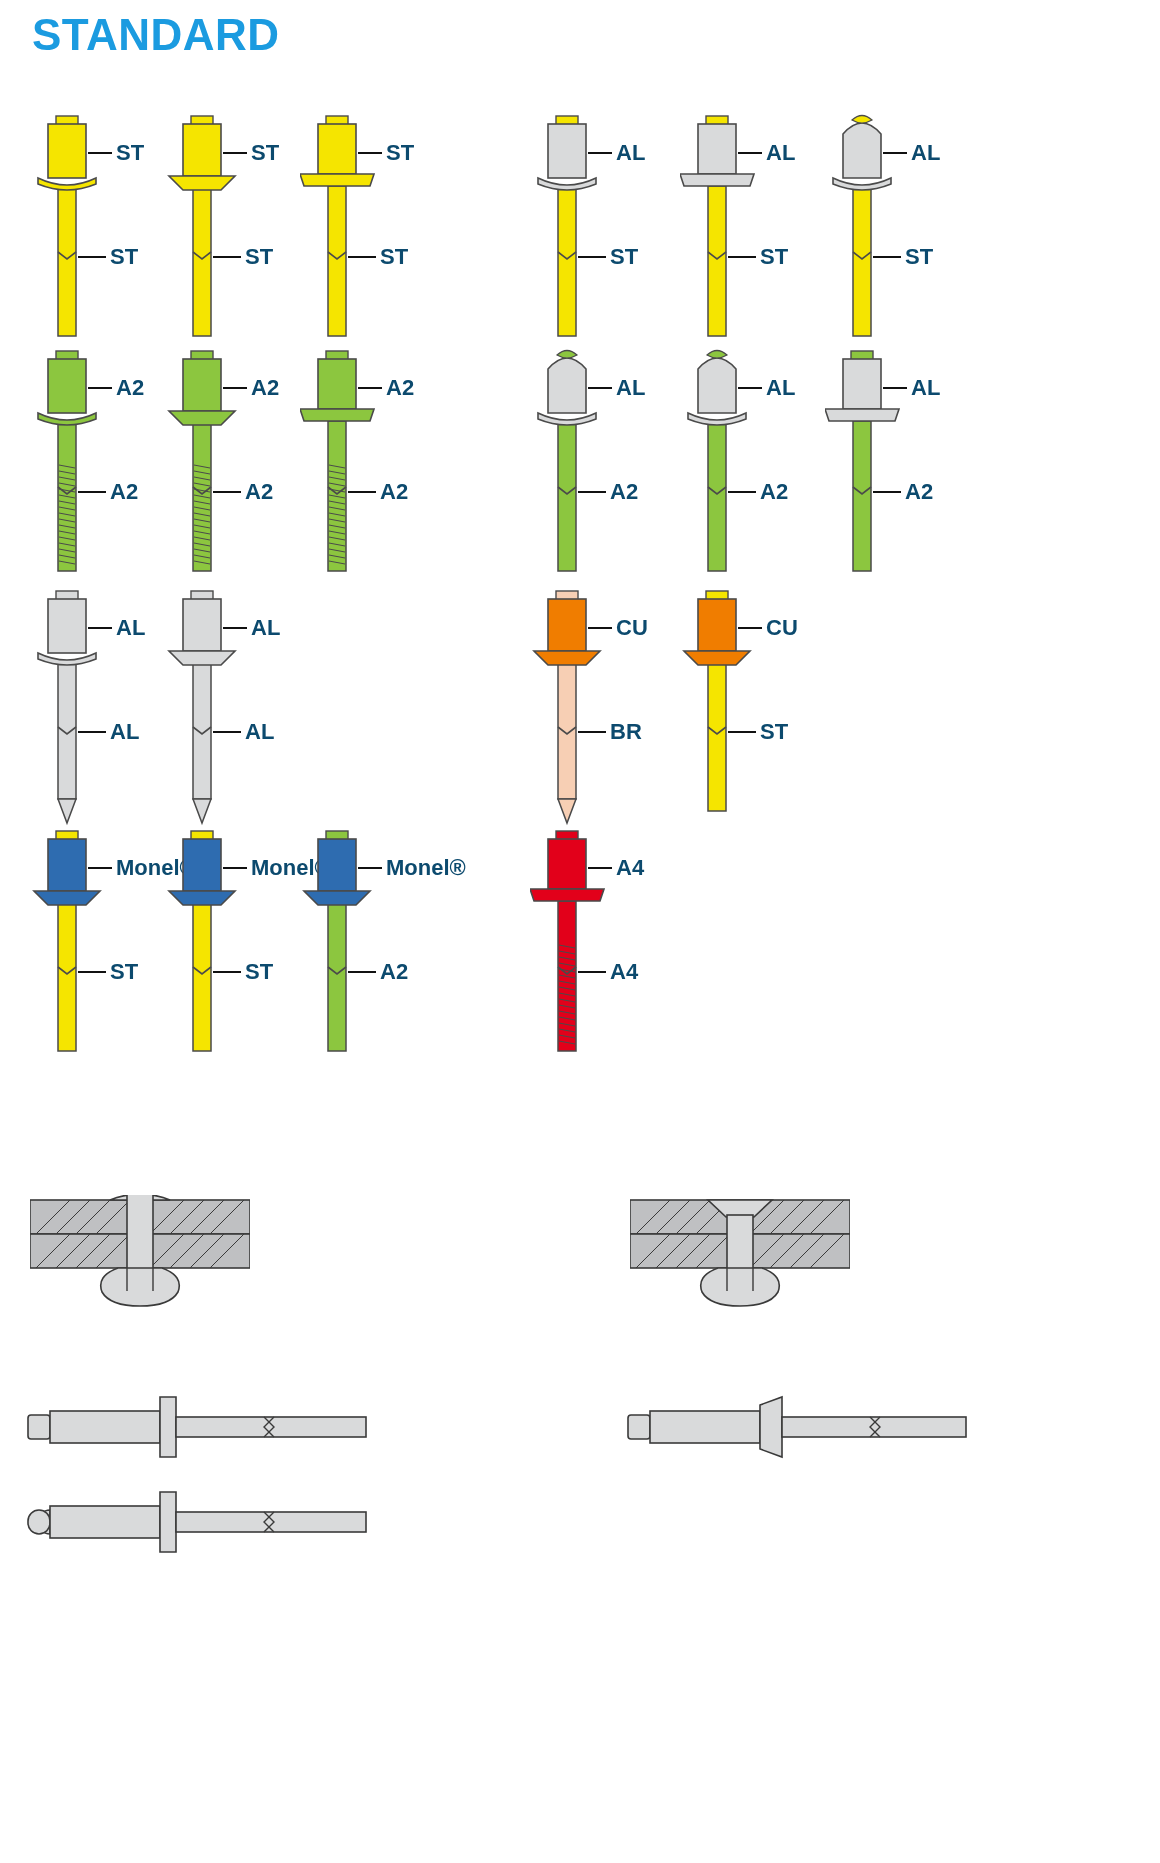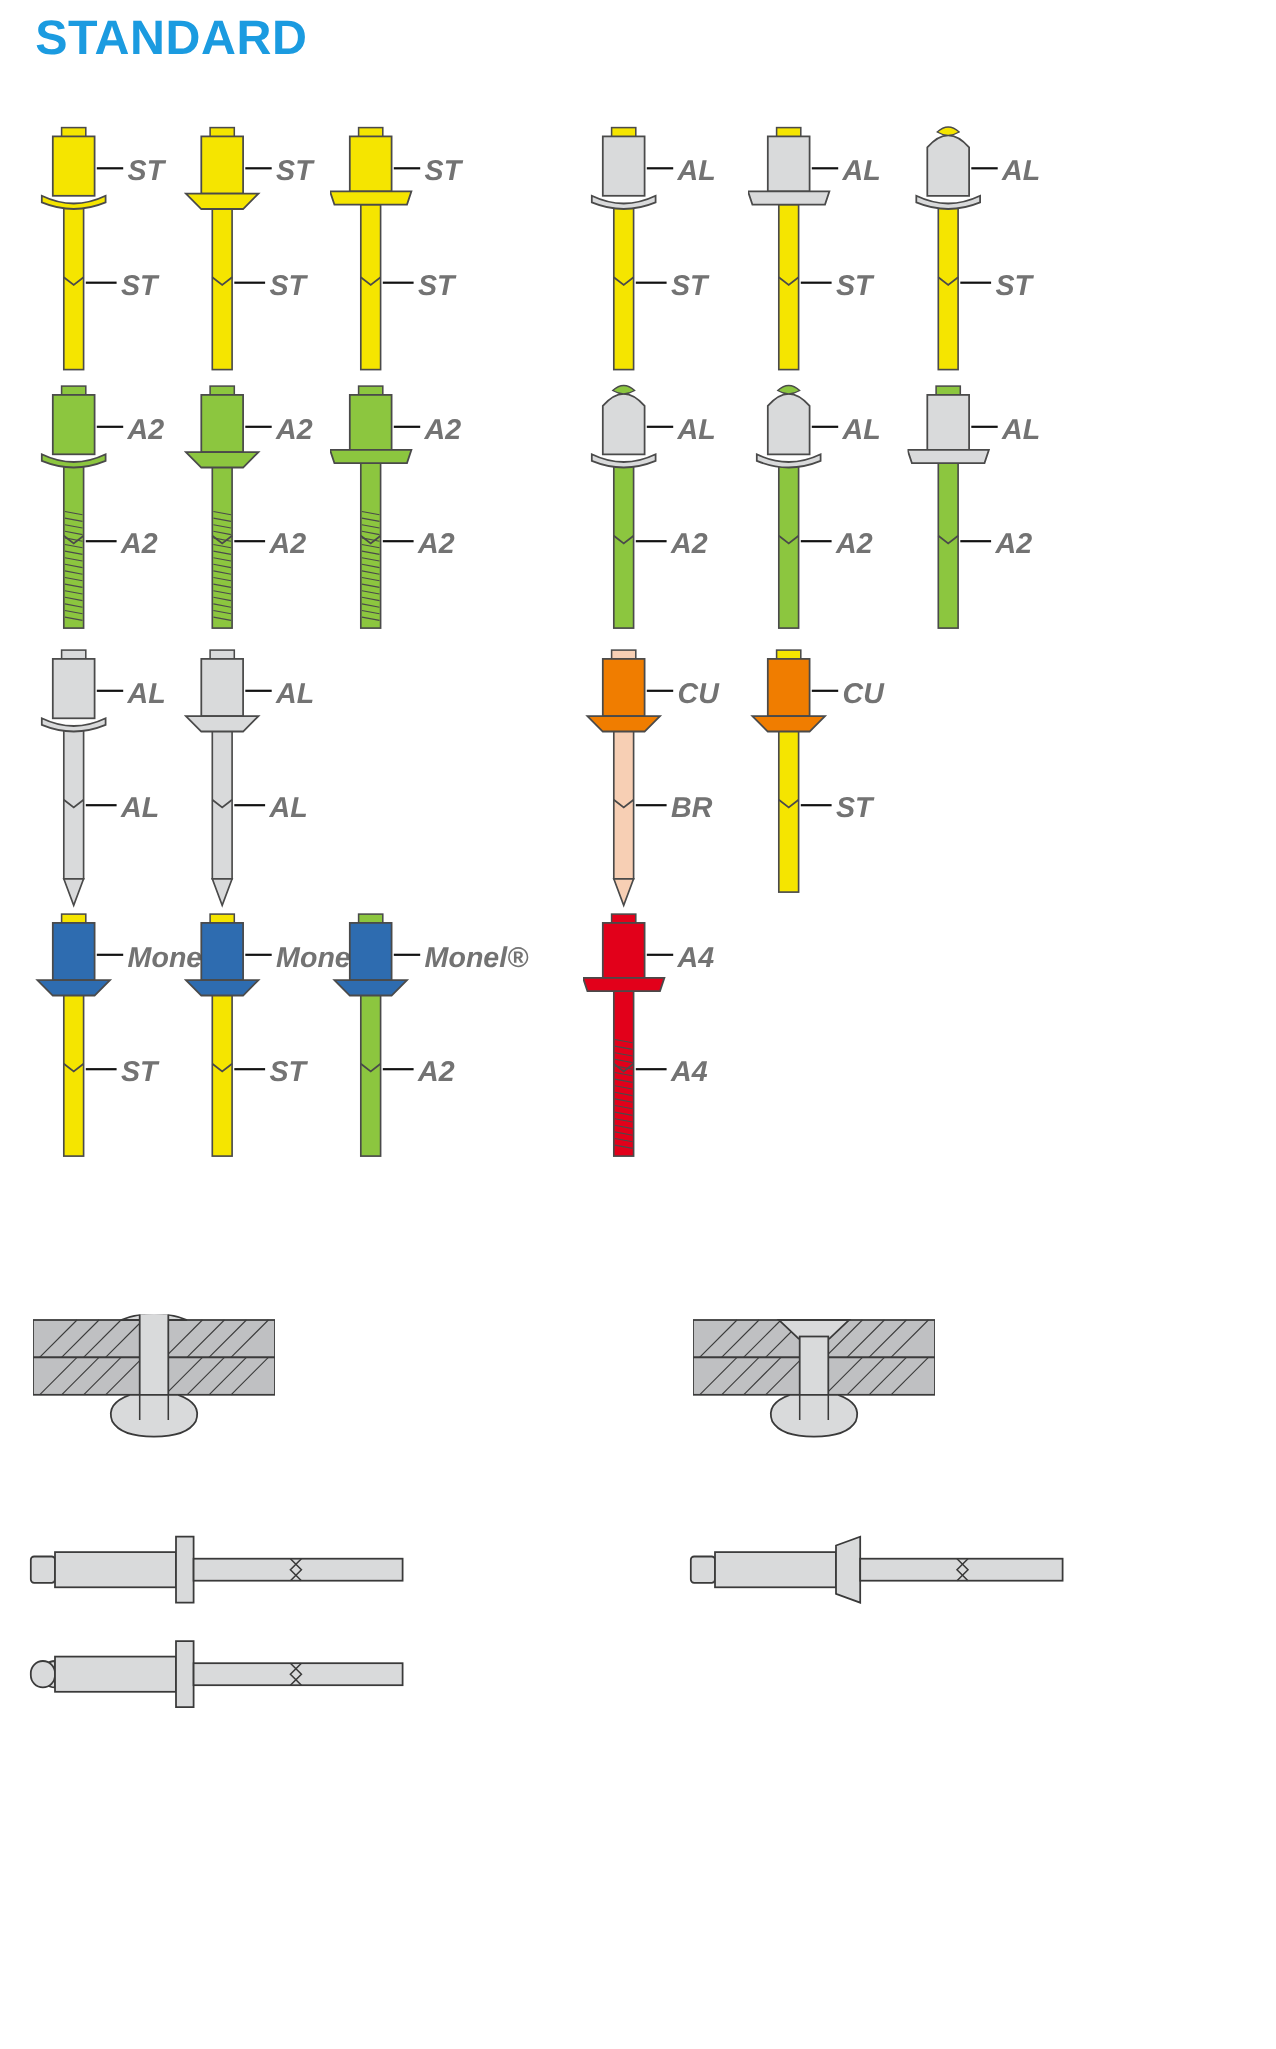--- a/index.html
+++ b/index.html
@@ -1,19 +1,19 @@
 <!DOCTYPE html>
 <html><head>
 <meta charset="utf-8">
 <style>
   html,body{margin:0;padding:0;background:#ffffff;}
   body{width:1160px;height:1863px;position:relative;font-family:"Liberation Sans",sans-serif;overflow:hidden;}
   #page-title{position:absolute;left:32px;top:10px;font-size:44px;font-weight:bold;color:#1b9be0;letter-spacing:0.5px;}
   .rivet{position:absolute;}
-  .lbl{position:absolute;font-size:26px;font-weight:bold;color:#737373;white-space:nowrap;font-style:italic;}
+  .lbl{position:absolute;font-size:22px;font-weight:bold;color:#0c4a6e;white-space:nowrap;}
   .leader{position:absolute;background:#111;height:2px;}
   .sect{position:absolute;}
 </style>
 </head>
 <body>
 
 <div id="page-title">STANDARD</div>
 
 <div id="grid">
     <div class="rivet" style="left: 30px; top: 110px;"><svg width="76" height="250" viewBox="0 0 76 250">

